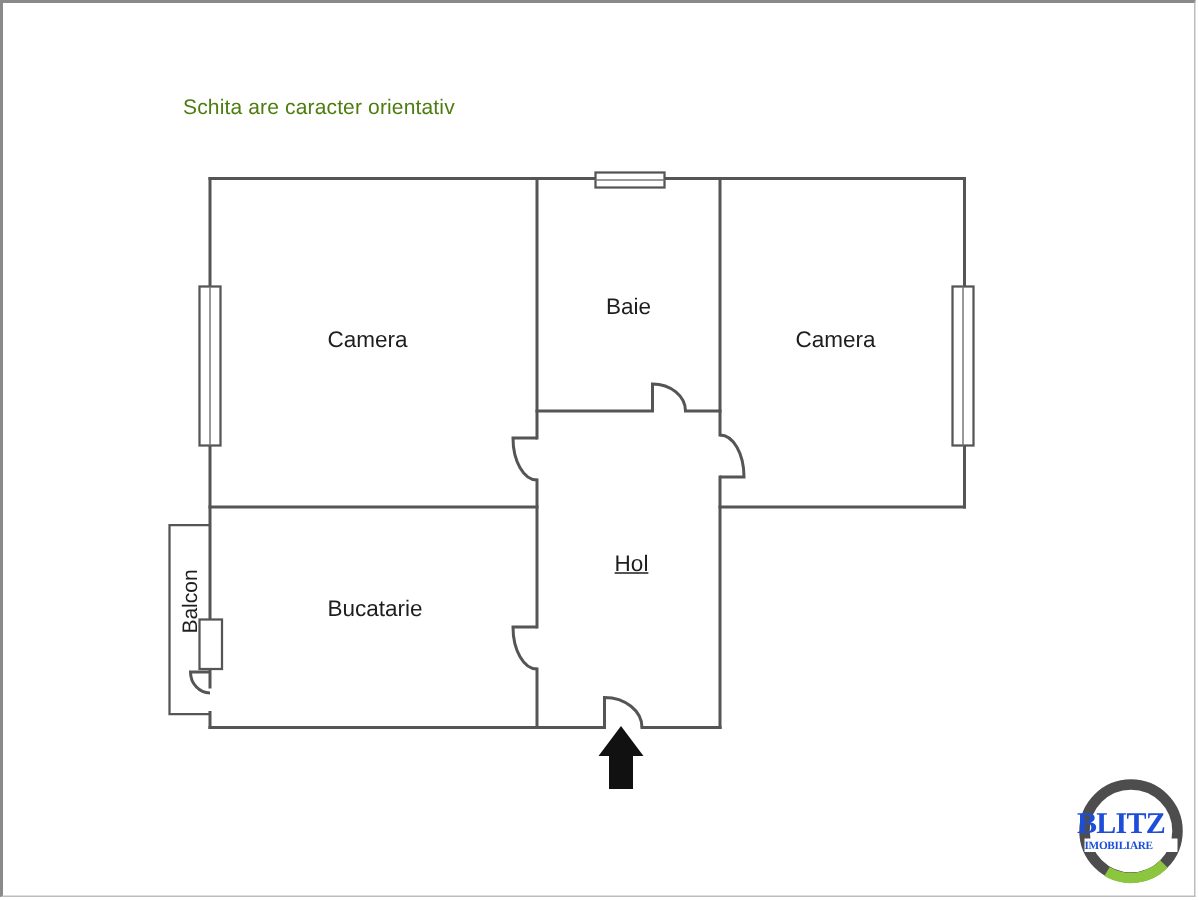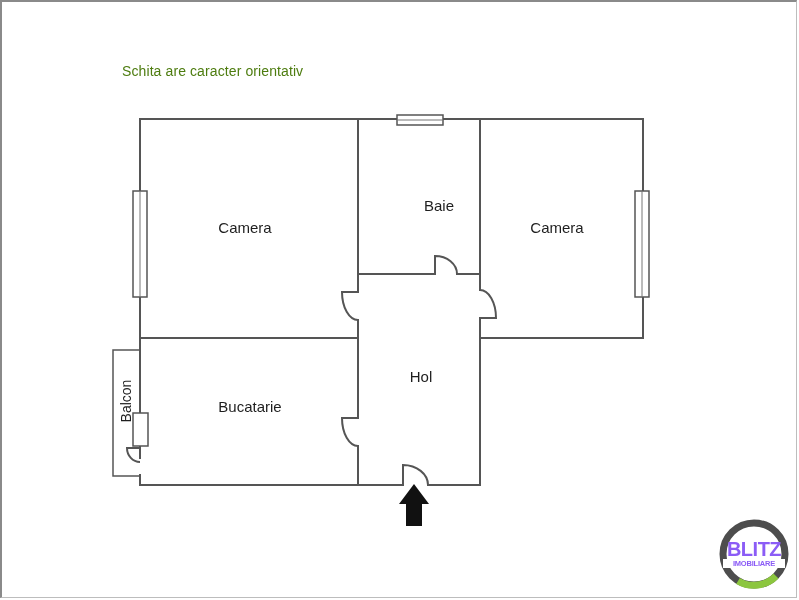--- a/index.html
+++ b/index.html
@@ -10,22 +10,22 @@
              border-right: 1px solid #bdbdbd; border-bottom: 1px solid #bdbdbd; box-sizing: border-box; }
     .caption { position: absolute; left: 122px; top: 63px; font-size: 14px; color: #4d7c0f;
                font-family: "Liberation Sans", sans-serif; letter-spacing: 0.1px; }
     .plan { position: absolute; left: 0; top: 0; }
     .room-label { position: absolute; font-family: "Liberation Sans", sans-serif; font-size: 15px;
                   color: #1e1e1e; transform: translate(-50%, -50%); white-space: nowrap; }
     .balcon-label { position: absolute; left: 126px; top: 401px; font-family: "Liberation Sans", sans-serif;
                     font-size: 14px; color: #1e1e1e; transform: translate(-50%, -50%) rotate(-90deg);
                     white-space: nowrap; }
     .logo { position: absolute; left: 718px; top: 518px; width: 72px; height: 72px; }
-    .logo-text { position: absolute; left: 0; width: 72px; text-align: center; color: #8b5cf6;
-                 font-family: Liberation Sans, sans-serif; font-weight: bold; }
+    .logo-text { position: absolute; left: 0; width: 72px; color: #1d4ed8;
+                 font-family: Liberation Serif, serif; font-weight: bold; }
     .logo-main { top: 20px; font-size: 20px; letter-spacing: -0.5px; }
     .logo-sub { top: 41px; font-size: 7.5px; background: #ffffff; left: 5px; width: 62px; letter-spacing: -0.2px; }
   </style>
 </head>
 <body>
 
 <div class="frame"></div>
 
 <div class="caption">Schita are caracter orientativ</div>
 
@@ -86,23 +86,23 @@
   <g stroke="#777777" stroke-width="1" fill="none">
     <line x1="140" y1="191" x2="140" y2="297"></line>
     <line x1="642" y1="191" x2="642" y2="297"></line>
     <line x1="397" y1="120" x2="443" y2="120"></line>
   </g>
 
   <path d="M414 484 L399 504 L406 504 L406 526 L422 526 L422 504 L429 504 Z" fill="#111111"></path>
 </svg>
 
 <div class="room-label" style="left:245px; top:227px;">Camera</div>
-<div class="room-label" style="left:439px; top:205px;">Baie</div>
+<div class="room-label" style="left:419px; top:205px;">Baie</div>
 <div class="room-label" style="left:557px; top:227px;">Camera</div>
-<div class="room-label" style="left:421px; top:376px;">Hol</div>
+<div class="room-label" style="left:421px; top:376px;text-decoration:underline;">Hol</div>
 <div class="room-label" style="left:250px; top:406px;">Bucatarie</div>
 <div class="balcon-label">Balcon</div>
 
 <div class="logo">
   <svg width="72" height="72" viewBox="0 0 72 72">
     <circle cx="36" cy="36" r="31" fill="none" stroke="#4d4d4d" stroke-width="7"></circle>
     <path d="M58 58 A31 31 0 0 1 20 63" fill="none" stroke="#8cc63f" stroke-width="7"></path>
   </svg>
   <div class="logo-text logo-main">BLITZ</div>
   <div class="logo-text logo-sub">IMOBILIARE</div>

